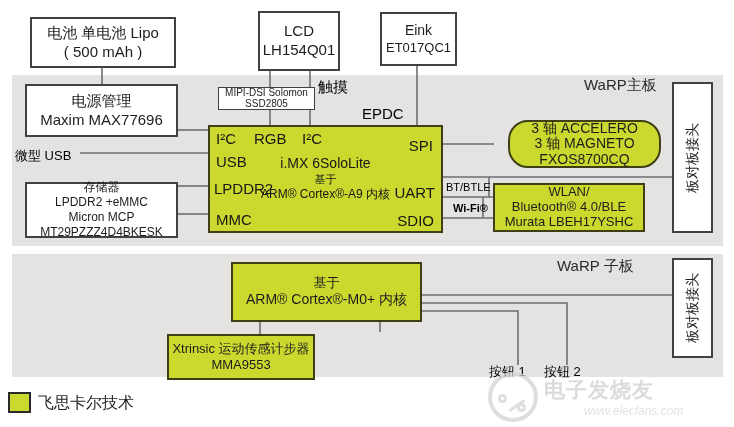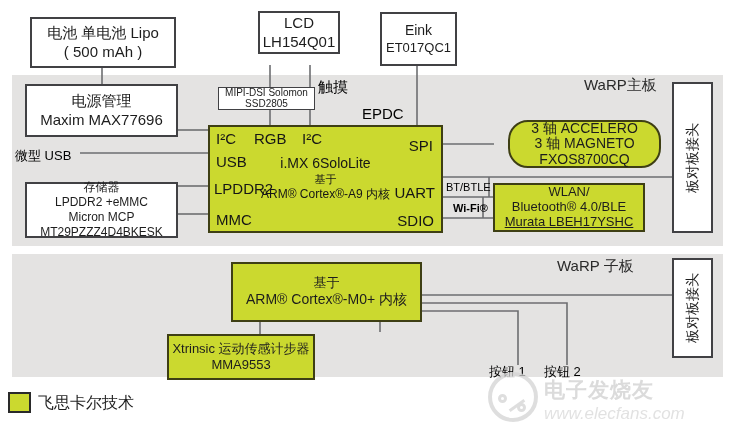--- a/index.html
+++ b/index.html
@@ -35,21 +35,21 @@
   #legend-label { position:absolute; left:38px; top:393px; font-size:16px; color:#1d1d1d; z-index:3; }
 
   #watermark { position:absolute; left:488px; top:372px; z-index:4; display:flex; align-items:flex-start; opacity:.75; }
   #wm-logo { width:50px; height:50px; border-radius:50%; border:4px solid #d4d4d4; background:#fff;
              position:relative; flex:0 0 auto; }
   #wm-logo .dot { position:absolute; width:9px; height:9px; border:3px solid #d4d4d4; border-radius:50%; }
   #wm-logo .d1 { left:6px; top:18px; } #wm-logo .d2 { right:8px; bottom:6px; }
   #wm-logo .bar { position:absolute; left:16px; top:28px; width:18px; height:3px; background:#d4d4d4; transform:rotate(-35deg); }
   #wm-text { margin-left:6px; padding-top:4px; }
   #wm-name { font-size:21px; font-weight:bold; color:#cfcfcf; letter-spacing:1px; white-space:nowrap; }
-  #wm-url { font-size:17px; color:#d8d8d8; font-style:italic; white-space:nowrap; }
+  #wm-url { font-size:12px; color:#d8d8d8; font-style:italic; white-space:nowrap;margin-left:40px; }
 </style>
 </head>
 <body>
 
 <div id="stage">
 
   <div class="band" style="left:12px; top:75px; width:711px; height:171px;"></div>
   <div class="band" style="left:12px; top:254px; width:711px; height:123px;"></div>
 
   <svg class="wires" width="734" height="427">
@@ -83,21 +83,21 @@
   <div class="wbox" style="left:30px; top:17px; width:146px; height:51px;">
     <div class="t15">电池 单电池 Lipo</div>
     <div class="t15">( 500 mAh )</div>
   </div>
 
   <div class="wbox" style="left:25px; top:84px; width:153px; height:53px;">
     <div class="t15">电源管理</div>
     <div class="t15">Maxim MAX77696</div>
   </div>
 
-  <div class="wbox" style="left:258px; top:11px; width:82px; height:43px;">
+  <div class="wbox" style="left:258px; top:11px; width:82px; height:60px;">
     <div class="t15">LCD</div>
     <div class="t15">LH154Q01</div>
   </div>
 
   <div class="wbox" style="left:380px; top:12px; width:77px; height:54px;">
     <div class="t14">Eink</div>
     <div class="t13">ET017QC1</div>
   </div>
 
   <div class="wbox" style="left:218px; top:87px; width:97px; height:23px; border-width:1.5px;">
@@ -141,21 +141,21 @@
 
   <div class="gbox" style="left:508px; top:120px; width:153px; height:48px;border-radius:20px;">
     <div class="t14" style="line-height:1.1;">3 轴 ACCELERO</div>
     <div class="t14" style="line-height:1.1;">3 轴 MAGNETO</div>
     <div class="t14" style="line-height:1.1;">FXOS8700CQ</div>
   </div>
 
   <div class="gbox" style="left:493px; top:183px; width:152px; height:49px;">
     <div class="t13" style="line-height:1.15;">WLAN/</div>
     <div class="t13" style="line-height:1.15;">Bluetooth® 4.0/BLE</div>
-    <div class="t13" style="line-height:1.15;text-decoration:underline;">Murata LBEH17YSHC</div>
+    <div class="t13" style="line-height:1.15;">Murata LBEH17YSHC</div>
   </div>
 
   <div class="gbox" style="left:231px; top:262px; width:191px; height:60px;">
     <div class="t13" style="line-height:1.15;">基于</div>
     <div class="t14" style="line-height:1.15;">ARM® Cortex®-M0+ 内核</div>
   </div>
 
   <div class="gbox" style="left:167px; top:334px; width:148px; height:46px;">
     <div class="t13">Xtrinsic 运动传感计步器</div>
     <div class="t13">MMA9553</div>

